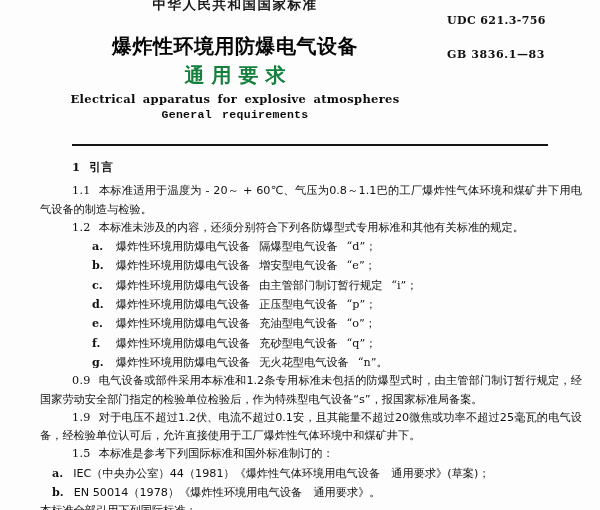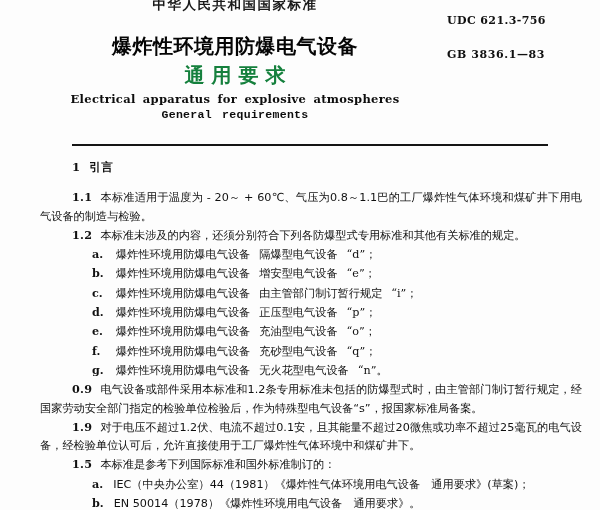--- a/index.html
+++ b/index.html
@@ -142,38 +142,38 @@
     position: absolute;
     top: 158px;
     left: 0;
     width: 600px;
     font-size: 11.2px;
     line-height: 18.3px;
     color: #111111;
   }
 
   .sec-head {
-    margin: 0 0 12px 0;
+    margin: 0 0 6px 0;
     padding-left: 72px;
     font-weight: bold;
     font-size: 11.6px;
     letter-spacing: 0.4px;
   }
   .sec-head .num { margin-right: 9px; }
 
   .para {
     margin: 0;
     padding-left: 40px;
     padding-right: 18px;
     text-align: justify;
     text-justify: inter-character;
     text-indent: 32px;
   }
   .para .num {
-    font-weight: bold;
+    font-weight: normal;
     margin-right: 8px;
     letter-spacing: 0.3px;
   }
 
   .plain {
     margin: 0;
     padding-left: 40px;
     padding-right: 18px;
     text-indent: 0;
   }
@@ -191,21 +191,20 @@
     display: inline-block;
     width: 24px;
   }
   .item .gap { display: inline-block; width: 9px; }
   .item .code {
     font-family: "DejaVu Serif", serif;
   }
 
   .ref-wrap {
     margin: 0;
-    padding-left: 40px;
     padding-right: 18px;
     text-indent: 52px;
   }
   .ref-wrap .lbl {
     font-family: "DejaVu Serif", serif;
     font-weight: bold;
     margin-right: 10px;
   }
   .latin {
     font-family: "DejaVu Serif", serif;

